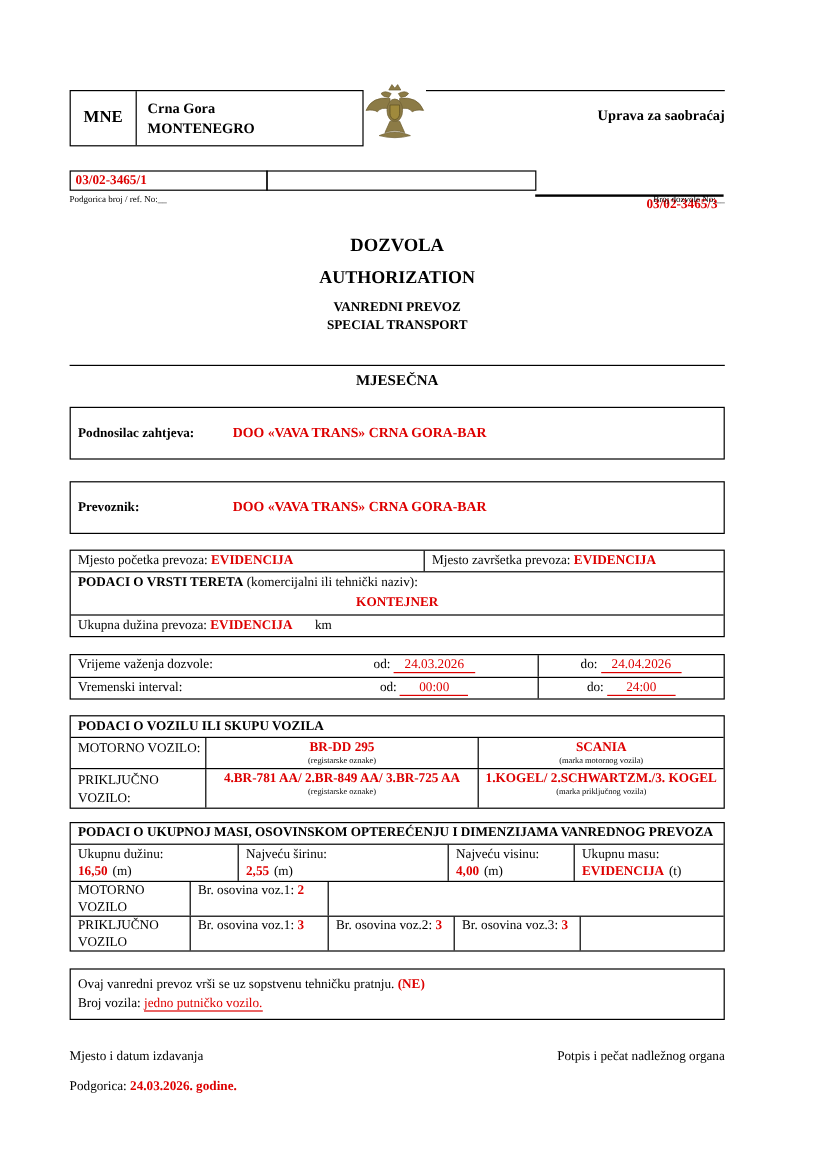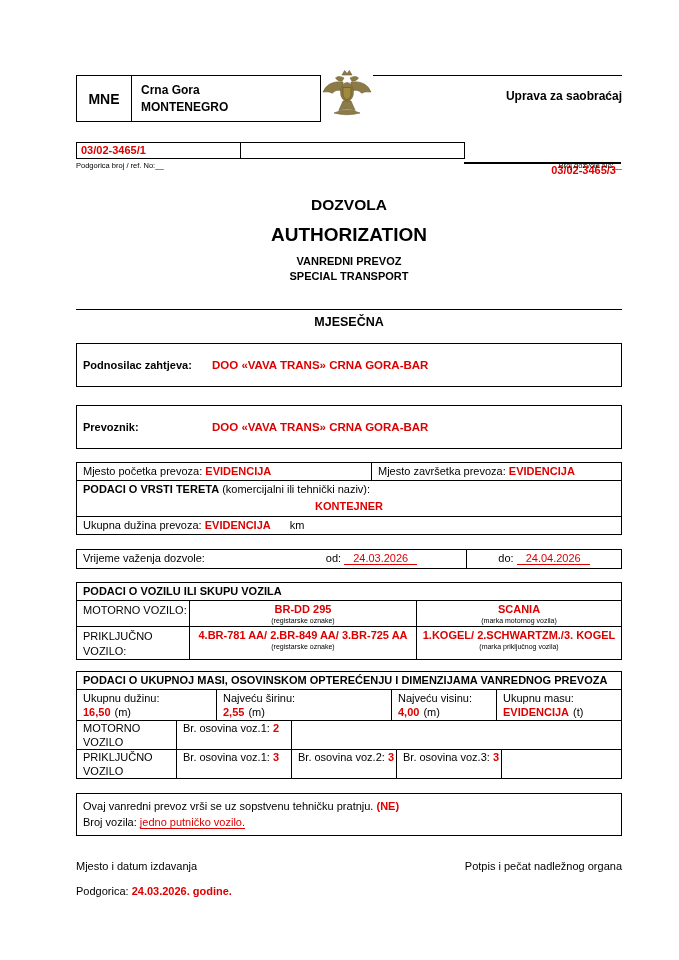--- a/index.html
+++ b/index.html
@@ -2,21 +2,21 @@
 <html style="--red: #dd0000;"><head>
 <meta charset="utf-8">
 <style>
   * { box-sizing: border-box; }
   html,body { margin:0; padding:0; }
   body {
     width:679px; height:960px; background:#ffffff; overflow:hidden;
     font-family:"Liberation Sans", sans-serif; font-size:11px; color:#000;
   }
   .doc { position:relative; width:679px; height:960px; }
-  .content { position:absolute; left:76px; top:75px; width:546px; }
+  .content { position:absolute; left:58px; top:75px; width:546px;font-family:Liberation Serif, serif; }
   .b { font-weight:bold; }
 
   
   .header { position:relative; display:flex; height:47px; }
   .hdr-left { width:245px; height:47px; border:1px solid #000; display:flex; align-items:center; }
   .mne { width:55px; height:100%; border-right:1px solid #000; display:flex; align-items:center; justify-content:center; font-weight:bold; font-size:14px; }
   .country { padding-left:9px; font-weight:bold; font-size:12px; line-height:1.35; }
   .hdr-gap { width:52px; }
   .hdr-right { flex:1; border-top:1px solid #000; font-weight:bold; font-size:12px; text-align:right; padding-top:13px; }
   .emblem { position:absolute; left:243px; top:-7px; width:56px; height:54px; }
@@ -25,21 +25,21 @@
   .ref-row { display:flex; margin-top:20px; height:17px; }
   .ref-cell { border:1px solid #000; line-height:15px; font-weight:bold; color:var(--red,#dd0000); padding:0 4px; }
   .ref-a { width:165px; }
   .ref-b { width:225px; margin-left:-1px; }
   .ref-c { width:157px; margin-left:-1px; text-align:right;margin-top:20px; }
   .ref-caps { display:flex; justify-content:space-between; font-size:7.5px; margin-top:2px; }
 
   
   .title-block { text-align:center; margin-top:26px; }
   .t-main { font-size:15.5px; font-weight:bold; }
-  .t-main2 { font-size:19px; font-weight:bold; margin-top:10px; }
+  .t-main2 { font-size:15px; font-weight:bold; margin-top:10px; }
   .t-sub { font-size:11px; font-weight:bold; margin-top:9px; }
   .t-sub2 { font-size:11px; font-weight:bold; margin-top:3px; }
   .hr { border-top:1px solid #000; margin-top:27px; }
   .period { text-align:center; font-weight:bold; font-size:12.5px; margin-top:5px; }
 
   
   .lv-box { display:flex; align-items:center; height:44px; border:1px solid #000; margin-top:14px; }
   .lv-box .lbl { font-weight:bold; padding-left:6px; width:135px; }
   .lv-box .val { color:var(--red,#dd0000); font-weight:bold; font-size:11.5px; }
   .mt18 { margin-top:18px; }
@@ -178,20 +178,31 @@
         <span class="val-lbl">Vrijeme važenja dozvole:</span>
         <span class="val-od">
           <span>od:</span>
           <span class="uline">24.03.2026</span>
         </span>
         <span class="val-do">
           <span>do:</span>
           <span class="uline">24.04.2026</span>
         </span>
       </div>
+      <div class="trow val-row">
+        <span class="val-lbl">Vremenski interval:</span>
+        <span class="val-od">
+          <span>od:</span>
+          <span class="uline-t">00:00</span>
+        </span>
+        <span class="val-do">
+          <span>do:</span>
+          <span class="uline-t">24:00</span>
+        </span>
+      </div>
     </div>
 
     <div class="tbl">
       <div class="trow pad b">PODACI O VOZILU ILI SKUPU VOZILA</div>
       <div class="trow veh-row">
         <div class="veh-lbl">MOTORNO VOZILO:</div>
         <div class="veh-mid">
           <div class="veh-val">BR-DD 295</div>
           <div class="veh-cap">(registarske oznake)</div>
         </div>

